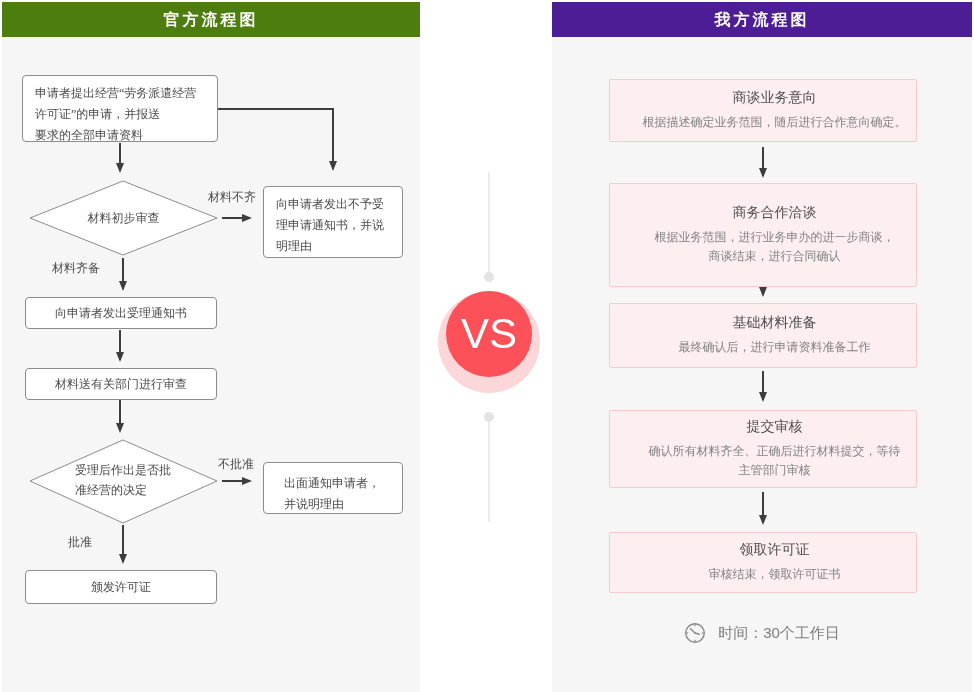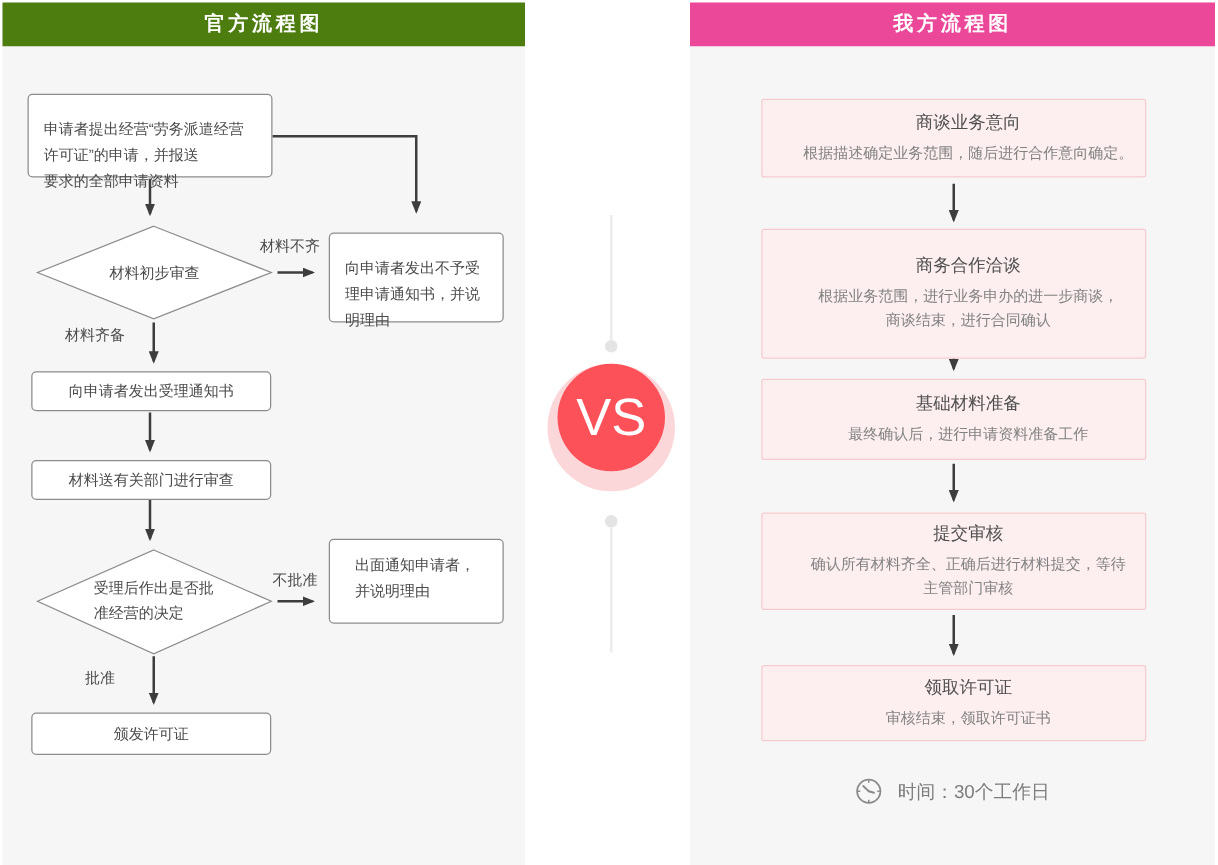--- a/index.html
+++ b/index.html
@@ -4,27 +4,27 @@
 <style>
   * { margin:0; padding:0; box-sizing:border-box; }
   html,body { background:#fff; }
   body { font-family:"Liberation Sans","DejaVu Sans",sans-serif; }
   .stage { position:relative; width:974px; height:692px; background:#ffffff; overflow:hidden; }
 
   .panel { position:absolute; top:2px; height:690px; background:#f6f6f6; }
   .panel-header { position:absolute; top:0; left:0; right:0; height:35px; line-height:35px;
                   text-align:center; color:#ffffff; font-size:16px; font-weight:bold; letter-spacing:3px; }
   .header-gray { background:#4d7c0f; }
-  .header-red  { background:#ec4899; }
+  .header-red  { background:#4c1d95; }
 
   svg.wires { position:absolute; left:0; top:0; pointer-events:none; }
 
   .fnode { position:absolute; background:#ffffff; border:1px solid #8c8c8c; border-radius:4px;
            font-size:12px; color:#4a4a4a; white-space:pre-line; line-height:21px; }
-  .fnode.pad { padding:17px 12px; }
+  .fnode.pad { padding:7px 12px;font-family:Liberation Serif, serif; }
   .fnode.center { text-align:center; }
 
   .dlabel { position:absolute; font-size:12px; color:#4a4a4a; white-space:pre-line; line-height:21px; }
   .elabel { position:absolute; font-size:12px; color:#4a4a4a; }
 
   .divider-line { position:absolute; width:2px; height:100px; background:#ececec; }
   .divider-dot  { position:absolute; width:10px; height:10px; border-radius:50%; background:#e4e4e4; }
 
   .vs-ring { position:absolute; left:438px; top:291px; width:102px; height:102px; border-radius:50%;
              background:#fcd7d9; display:flex; justify-content:center; }
@@ -93,21 +93,21 @@
 
   <div class="fnode center" style="left:25px; top:297px; width:192px; height:32px; line-height:30px;">向申请者发出受理通知书</div>
 
   <div class="fnode center" style="left:25px; top:368px; width:192px; height:32px; line-height:30px;">材料送有关部门进行审查</div>
 
   <div class="dlabel" style="left:75px; top:460px; width:120px; line-height:20px;">受理后作出是否批
 准经营的决定</div>
 
   <div class="elabel" style="left:218px; top:456px;">不批准</div>
 
-  <div class="fnode" style="left:263px; top:431px; width:140px; height:68px; padding:10px 20px;">出面通知申请者，
+  <div class="fnode" style="left:263px; top:462px; width:140px; height:52px; padding:10px 20px;">出面通知申请者，
 并说明理由</div>
 
   <div class="elabel" style="left:68px; top:534px;">批准</div>
 
   <div class="fnode center" style="left:25px; top:570px; width:192px; height:34px; line-height:32px;">颁发许可证</div>
 
   <div class="divider-line" style="left:488px; top:172px;"></div>
   <div class="divider-dot" style="left:484px; top:272px;"></div>
   <div class="vs-ring">
     <div class="vs-circle">VS</div>

